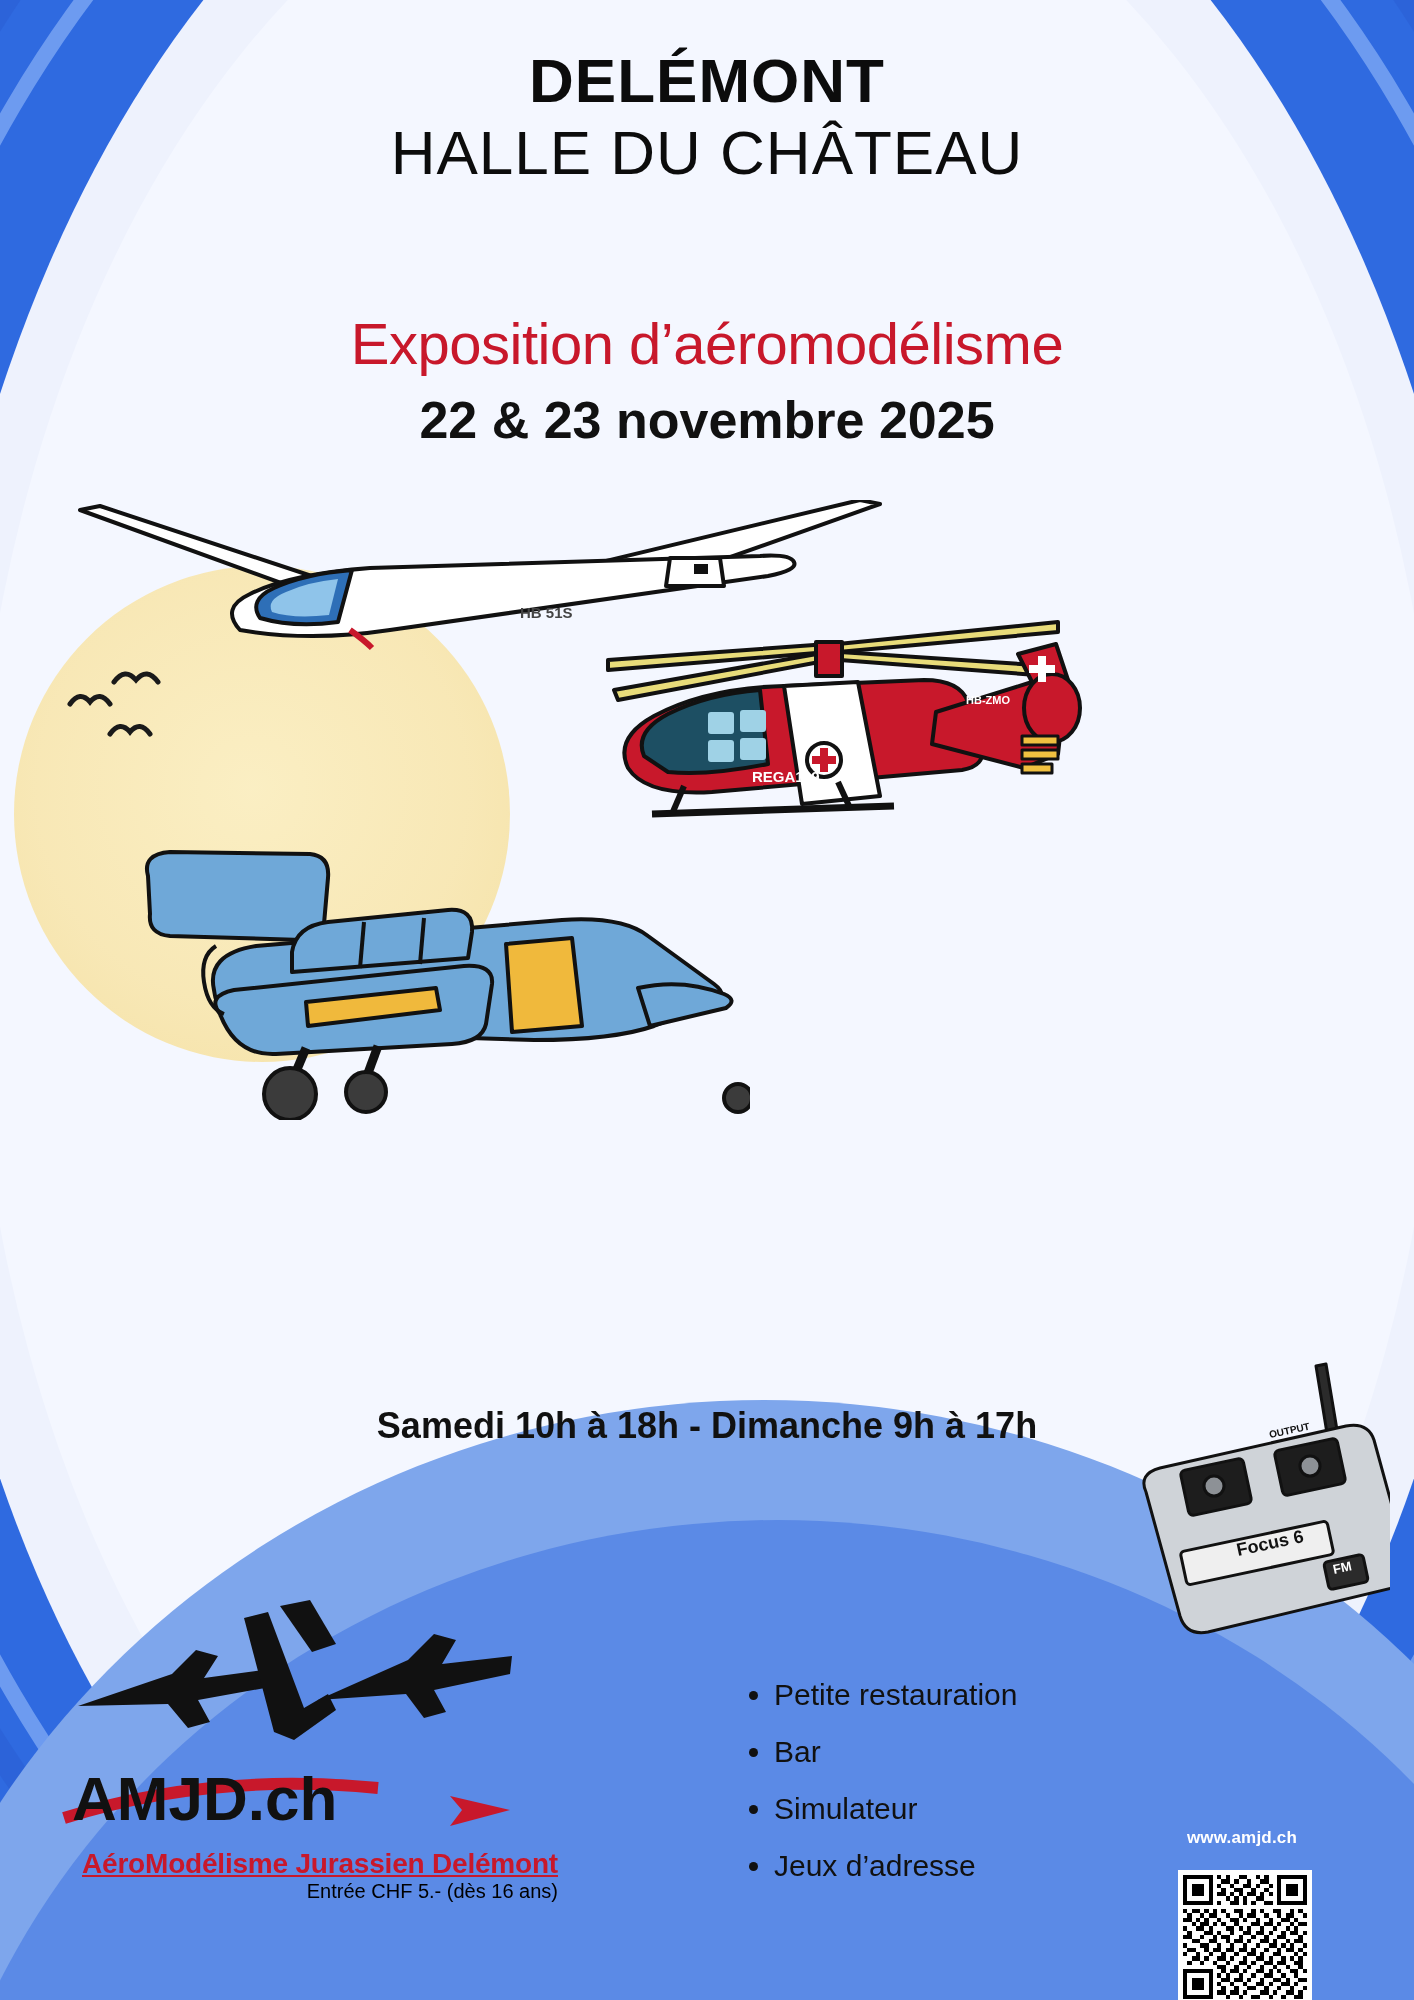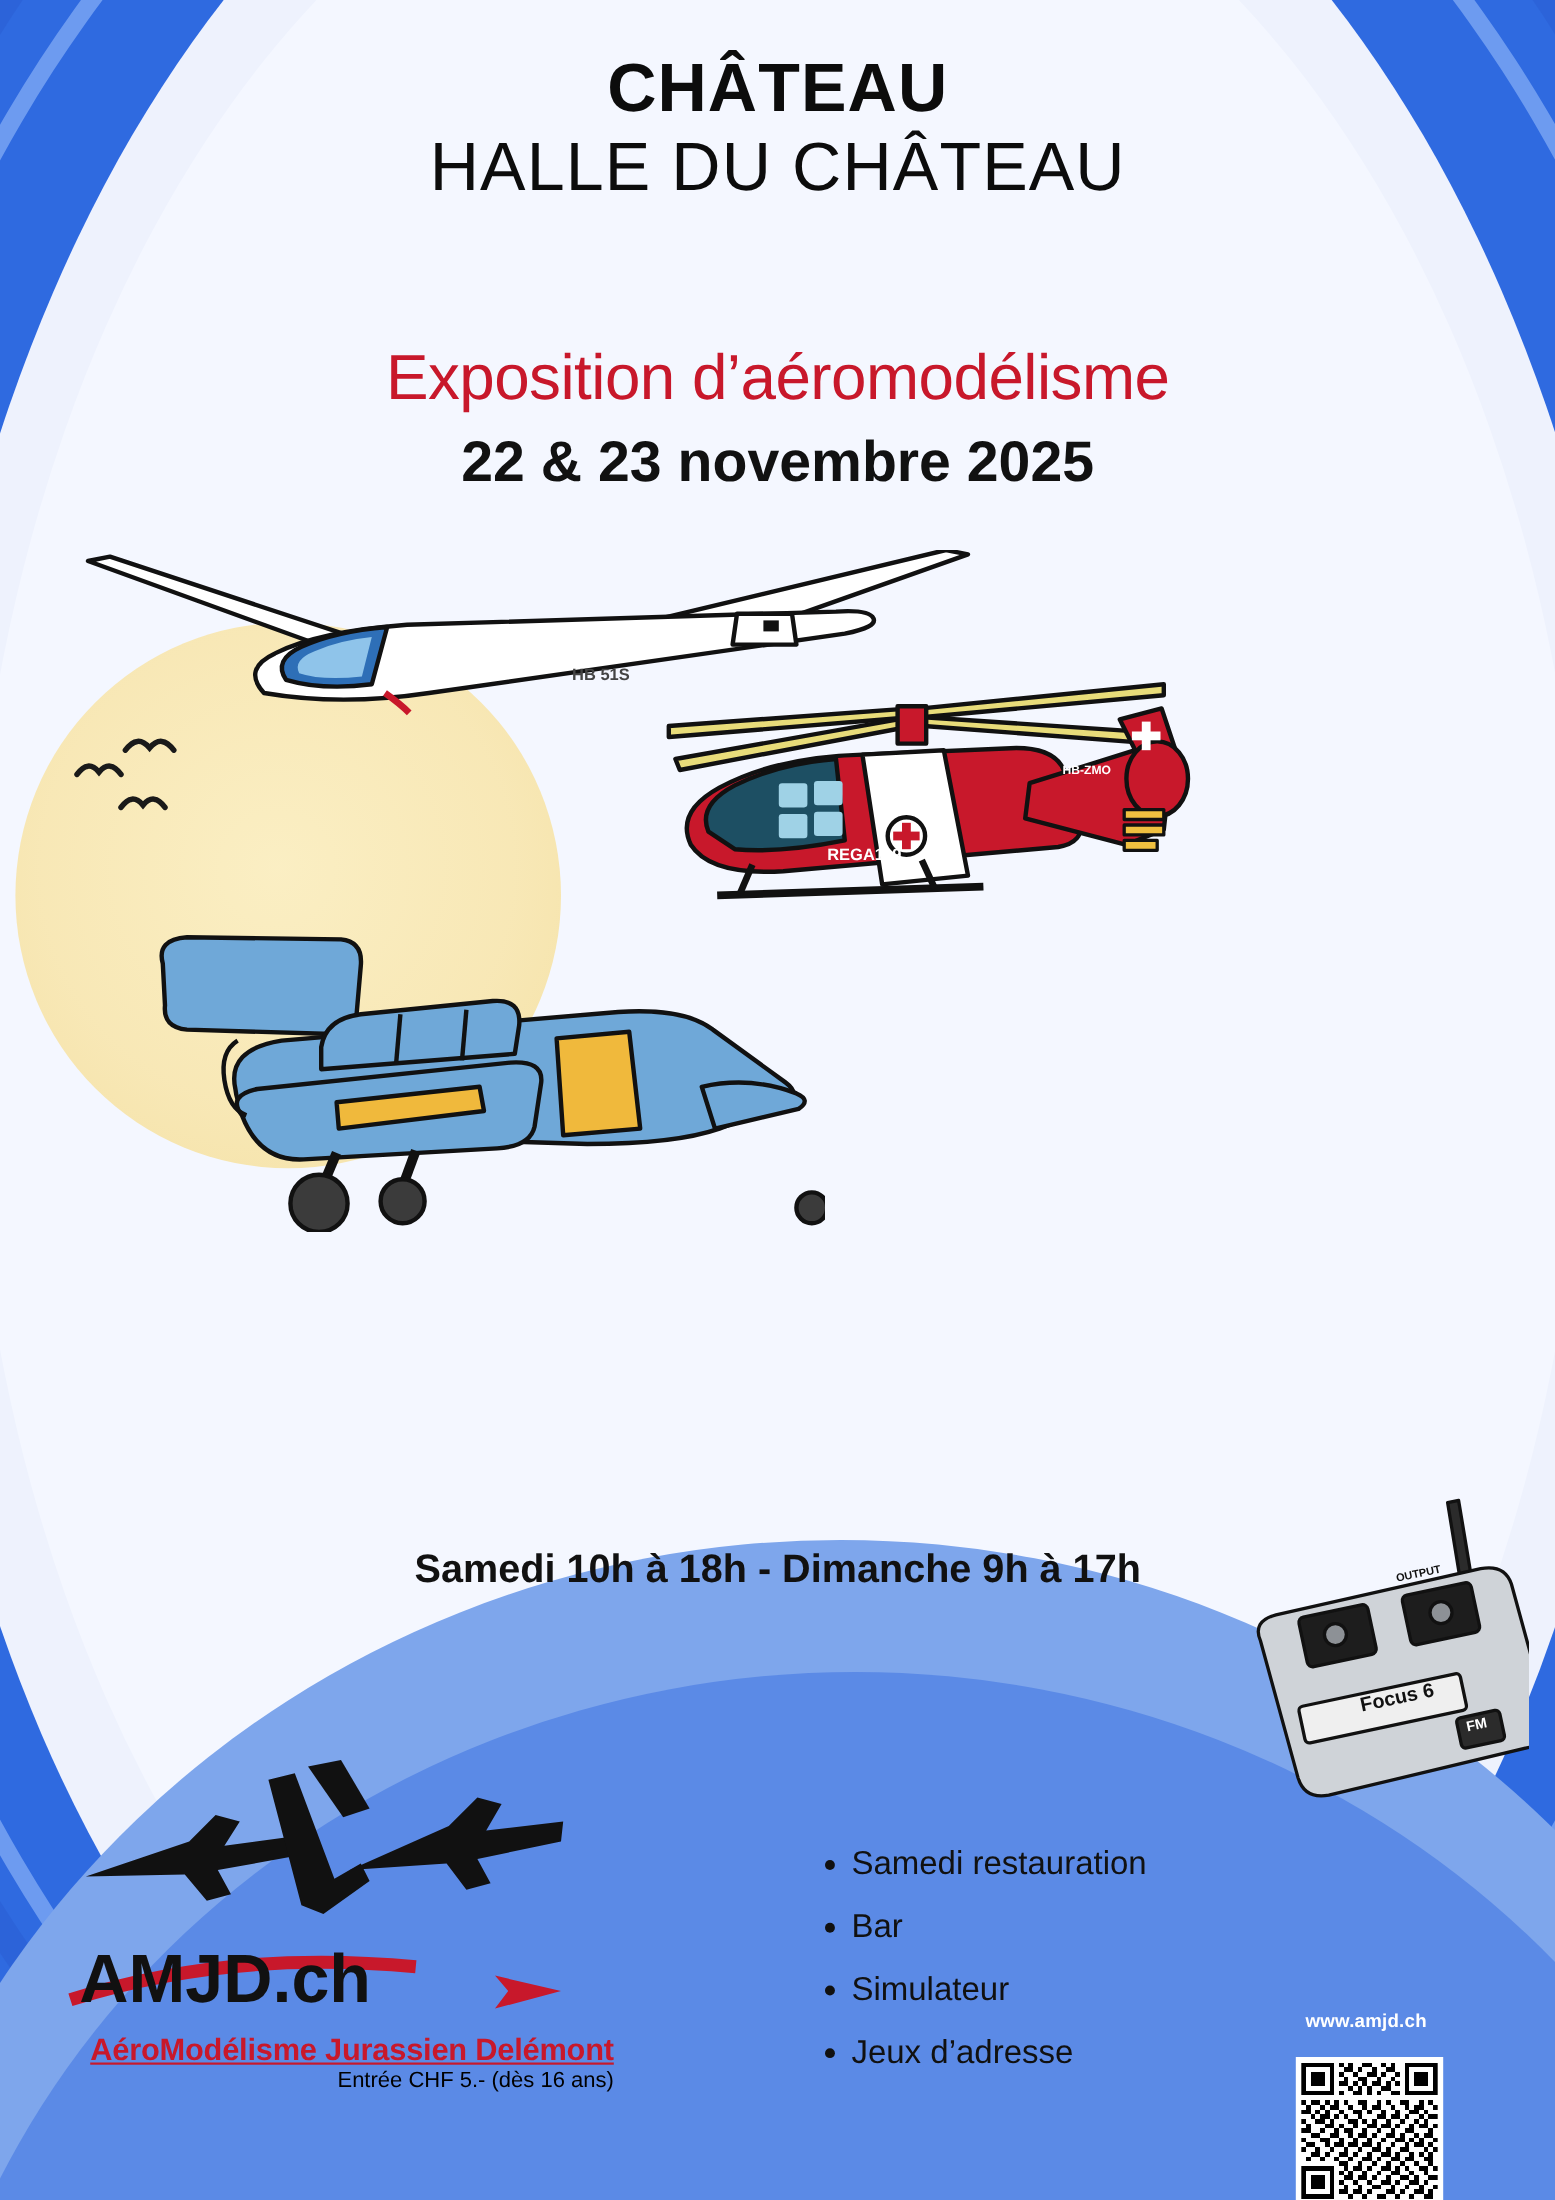--- a/index.html
+++ b/index.html
@@ -391,31 +391,31 @@
       <circle cx="180" cy="106" r="10" fill="#8d9196"></circle>
       <rect x="52" y="176" width="150" height="34" rx="4" transform="rotate(-12 127 193)" fill="#efefef"></rect>
       <rect x="196" y="198" width="40" height="28" rx="4" transform="rotate(-12 216 212)" fill="#2b2b2b"></rect>
     </g>
     <text x="108" y="196" font-family="'Liberation Sans', sans-serif" font-size="18" font-weight="bold" fill="#111" transform="rotate(-12 108 196)">Focus 6</text>
     <text x="204" y="214" font-family="'Liberation Sans', sans-serif" font-size="13" font-weight="bold" fill="#ffffff" transform="rotate(-12 204 214)">FM</text>
     <text x="140" y="78" font-family="'Liberation Sans', sans-serif" font-size="10" font-weight="bold" fill="#111" transform="rotate(-12 140 78)">OUTPUT</text>
   </svg>
 
   <div class="title-block">
-    <div class="title-line1">CHÂTEAU</div>
+    <div class="title-line1">DELÉMONT</div>
     <div class="title-line2">HALLE DU CHÂTEAU</div>
   </div>
 
   <div class="subtitle">Exposition d’aéromodélisme</div>
   <div class="dates">22 &amp; 23 novembre 2025</div>
   <div class="hours">Samedi 10h à 18h  -  Dimanche 9h à 17h</div>
 
   <div class="bullets">
     <ul>
-      <li>Samedi restauration</li>
+      <li>Petite restauration</li>
       <li>Bar</li>
       <li>Simulateur</li>
       <li>Jeux d’adresse</li>
     </ul>
   </div>
 
   <div class="logo-block">
     <svg class="logo-planes" viewBox="0 0 450 170">
       <g fill="#111">
         <path d="M10 116 L104 84 L128 60 L150 66 L136 88 L210 78 L208 96 L130 110 L142 132 L120 138 L100 114 Z"></path>

